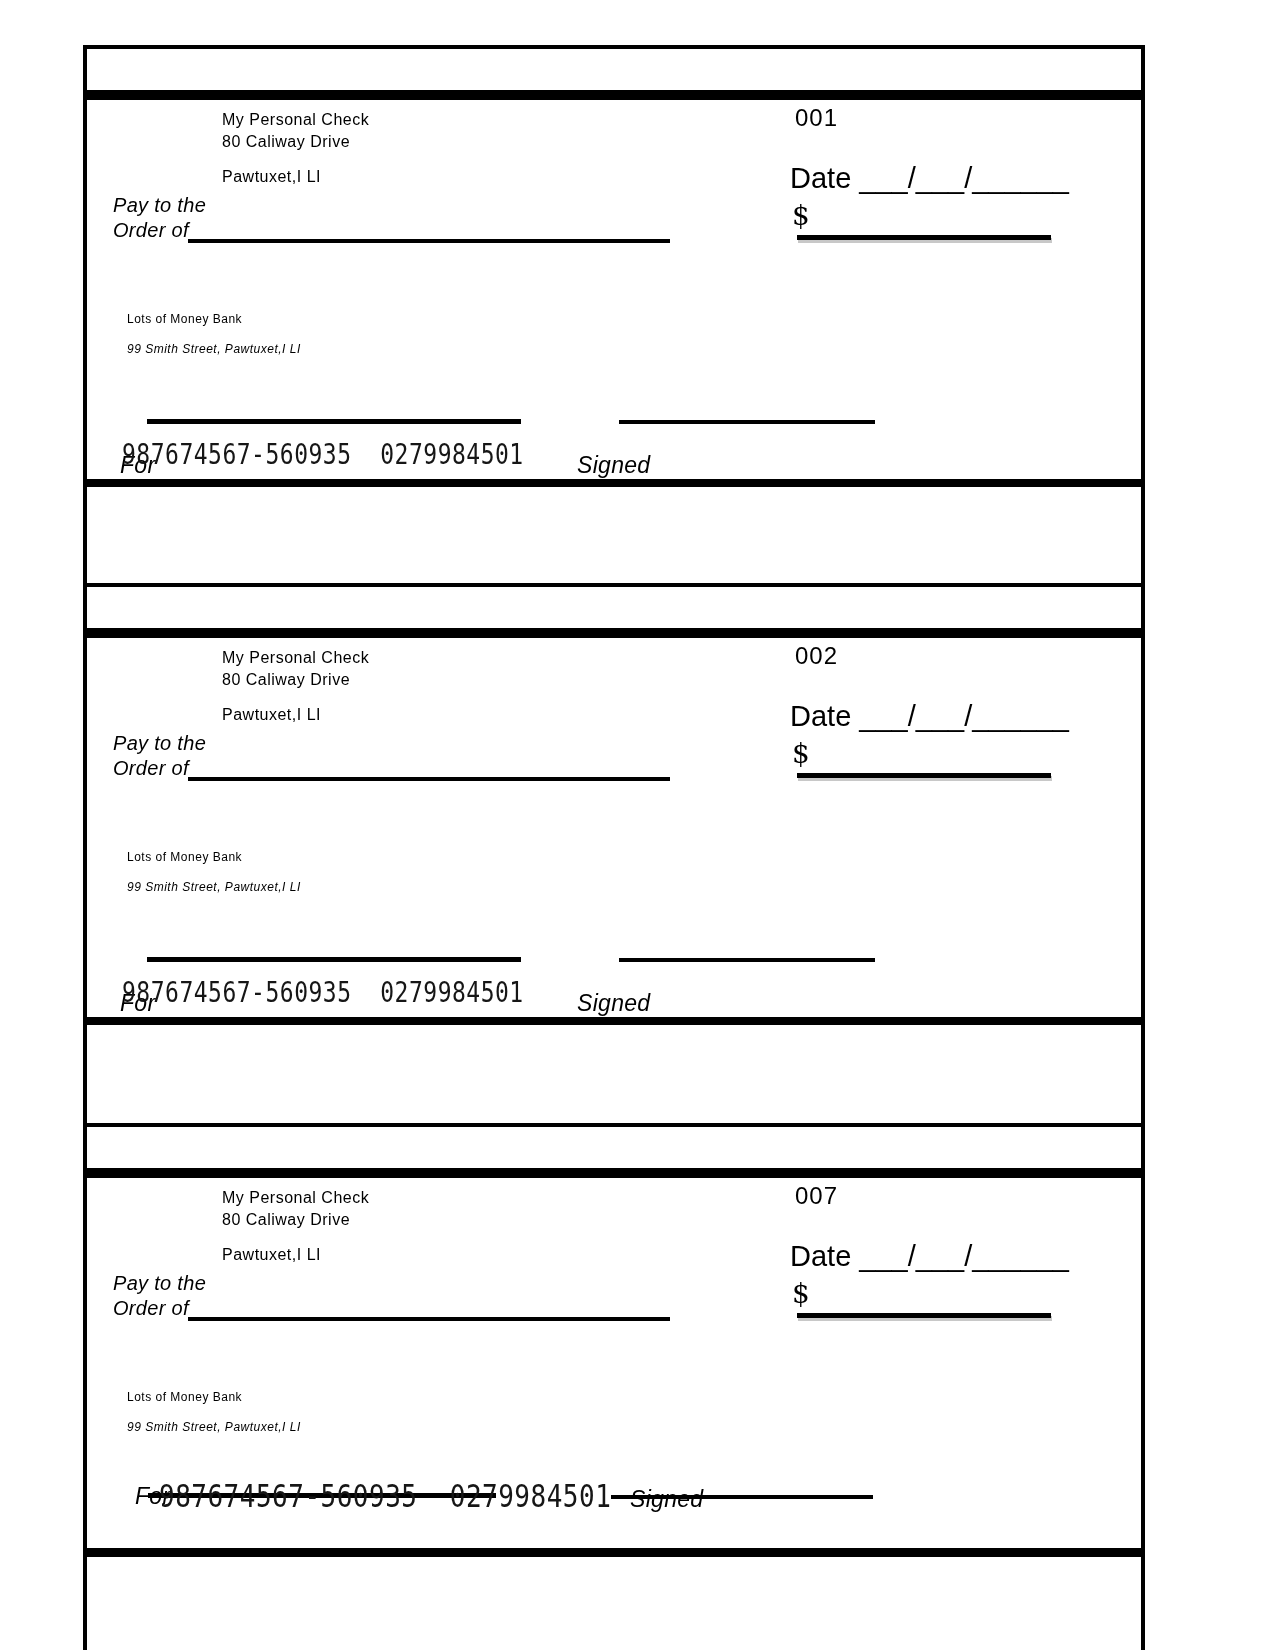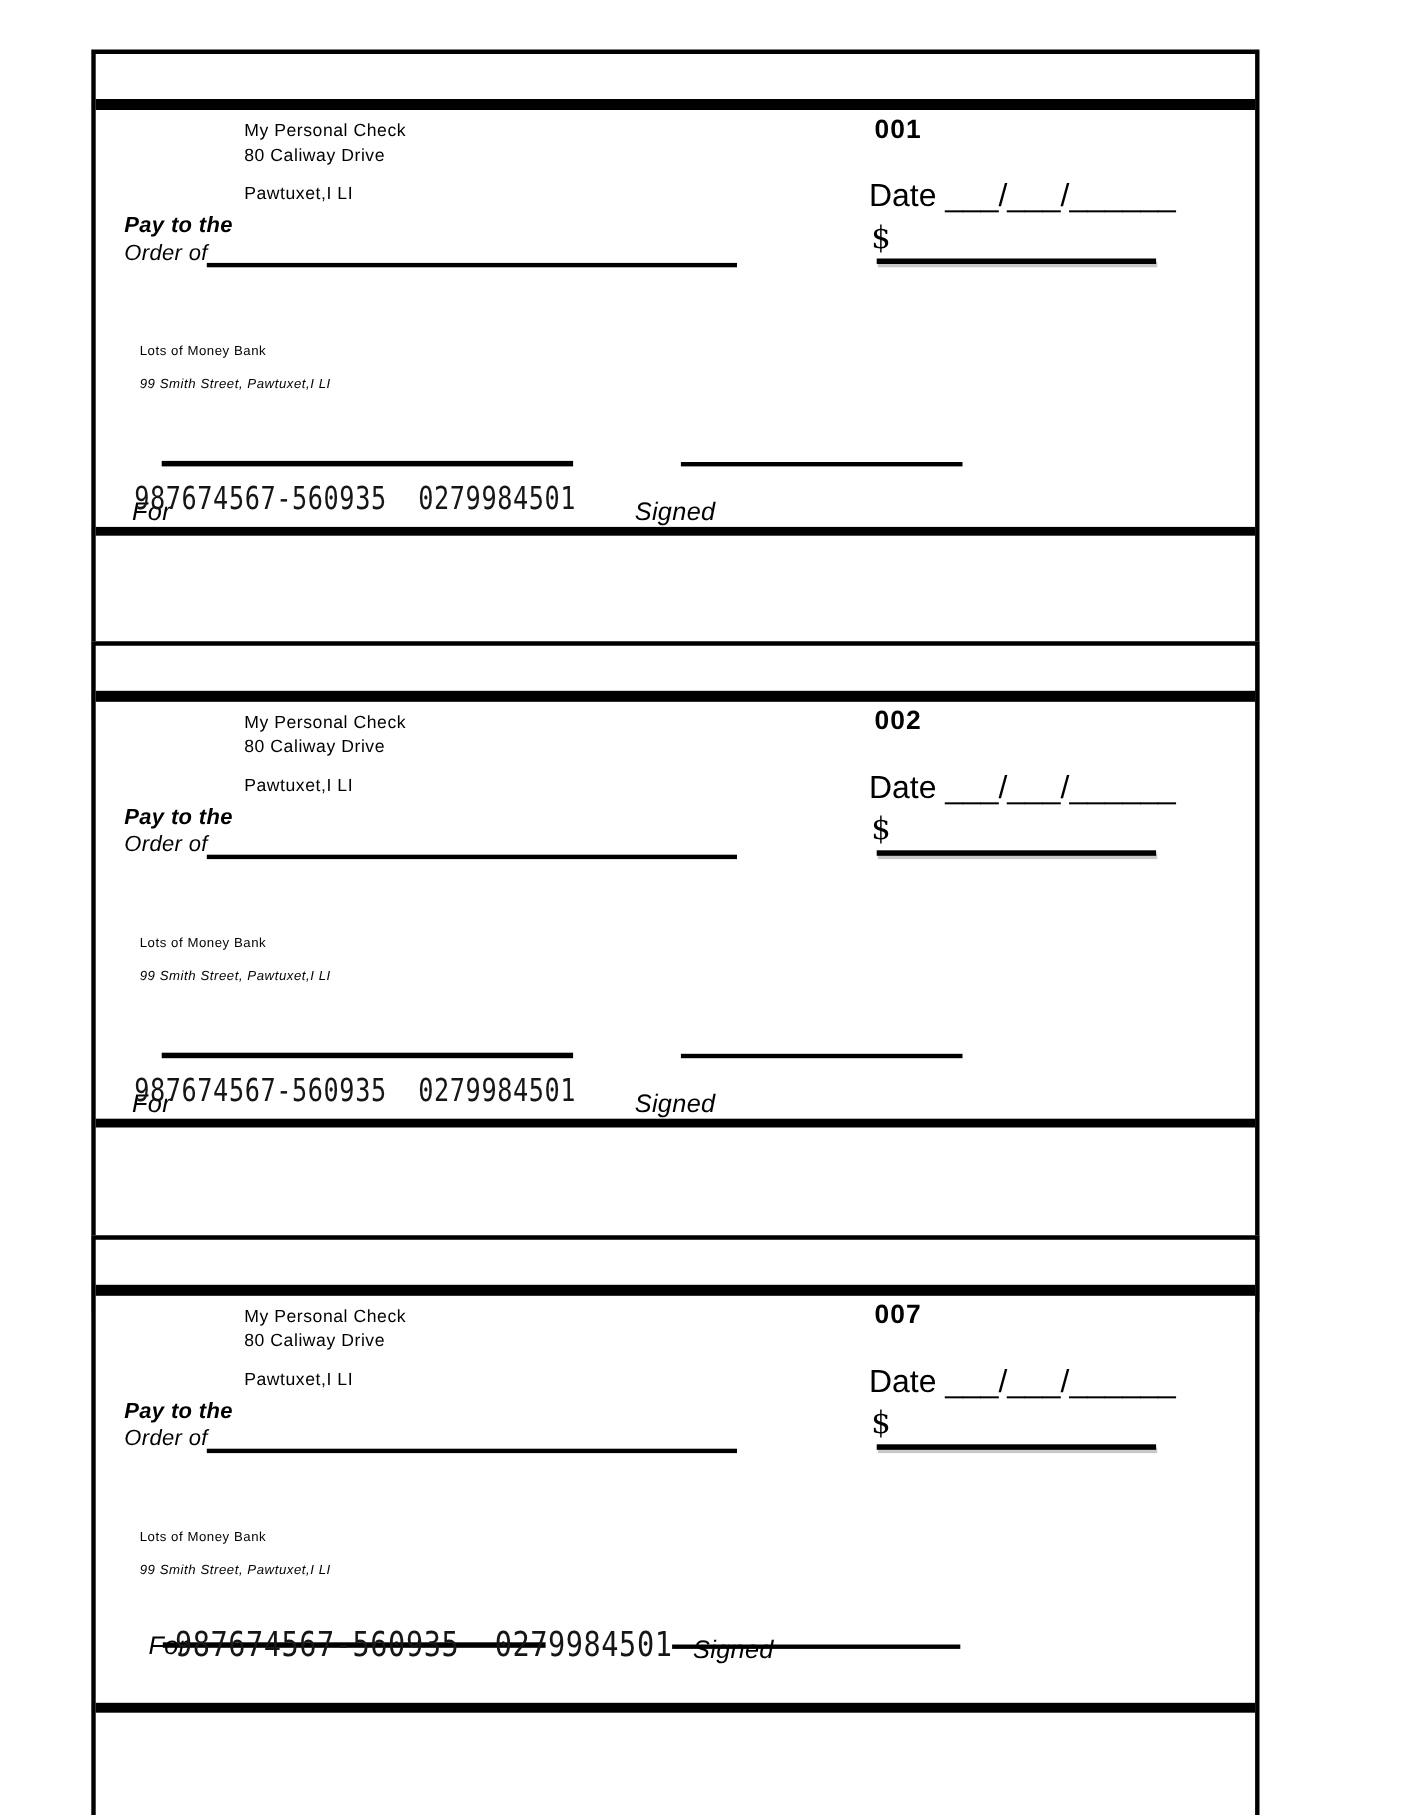--- a/index.html
+++ b/index.html
@@ -20,25 +20,25 @@
   .bar-inner{left:0;right:0;top:430px;height:8px;background:#000;}
   .check--struck .bar-inner{top:421px;height:9px;}
 
   .payer-name,.payer-addr,.payer-city{
     left:135px;font-size:16px;letter-spacing:.5px;white-space:pre;
   }
   .payer-name{top:62px;}
   .payer-addr{top:84px;}
   .payer-city{top:119px;}
 
-  .check-num{left:708px;top:55px;font-size:24px;letter-spacing:1px;font-weight:bold;}
+  .check-num{left:708px;top:55px;font-size:24px;letter-spacing:1px;}
   .date-line{left:703px;top:113px;font-size:29px;white-space:pre;}
 
   .payto{left:26px;font-size:20px;font-style:italic;letter-spacing:.3px;}
-  .payto.l1{top:145px;font-weight:bold;}
+  .payto.l1{top:145px;}
   .payto.l2{top:170px;}
 
   .dollar{left:705px;top:150px;font-family:"DejaVu Serif",serif;font-size:28px;}
 
   .line{background:#000;}
   .payee-line{left:101px;top:190px;width:482px;height:4px;}
   .amount-line{left:710px;top:186px;width:254px;height:5px;
     box-shadow:1px 3px 0 rgba(145,145,145,.5);}
 
   .bank-name,.bank-addr{left:40px;font-size:12px;letter-spacing:.5px;white-space:pre;}

